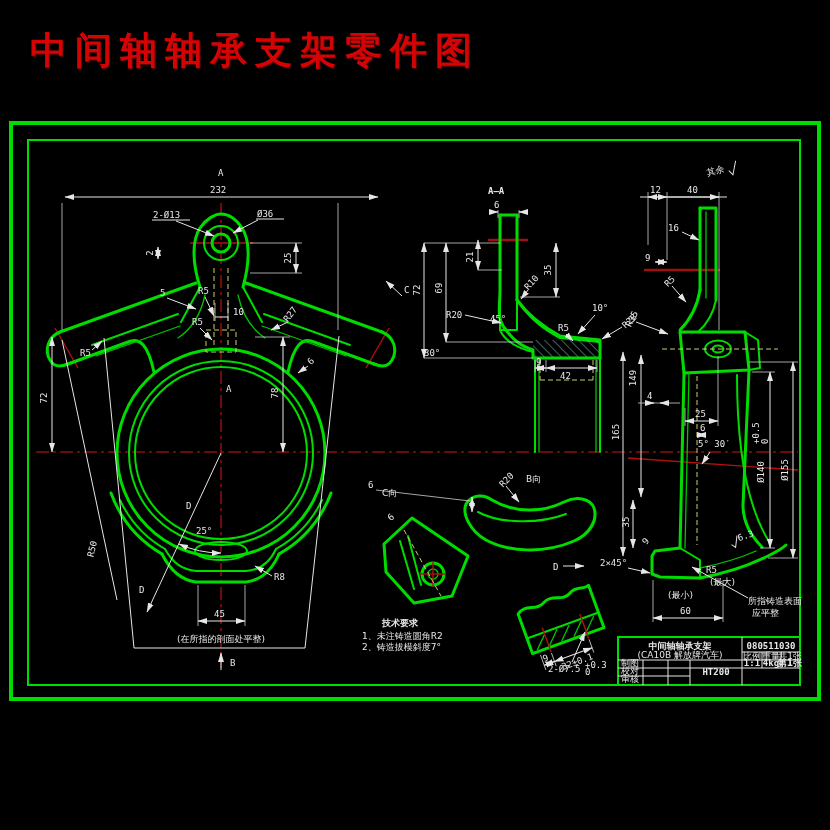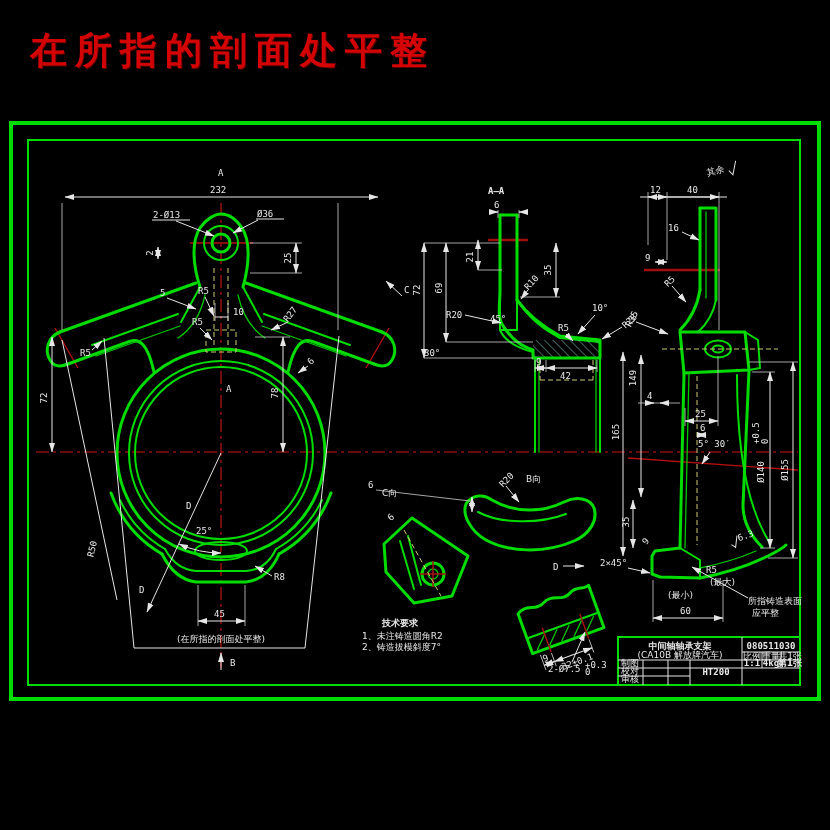--- a/index.html
+++ b/index.html
@@ -18,21 +18,21 @@
   .red{stroke:#cc1414;stroke-width:1.1;fill:none;stroke-dasharray:13 4 3 4}
   .reds{stroke:#b01010;stroke-width:1.4;fill:none}
   .dkred{stroke:#a01010;stroke-width:2.6;fill:none}
   .yel{stroke:#cbcb72;stroke-width:1;fill:none;stroke-dasharray:5 3}
   .wht{stroke:#e6e6e6;stroke-width:1;fill:none}
 </style>
 </head>
 <body>
 
 <div id="stage">
-  <div id="page-title">在所指的剖面处平整</div>
+  <div id="page-title">中间轴轴承支架零件图</div>
 
   <svg width="830" height="830" viewBox="0 0 830 830">
     <defs>
       <marker id="ma" markerWidth="11" markerHeight="8" refX="9" refY="3.5" orient="auto-start-reverse">
         <path d="M0,0.5 L9.5,3.5 L0,6.5 Z" fill="#e6e6e6"></path>
       </marker>
       <pattern id="hatch" width="6" height="6" patternUnits="userSpaceOnUse" patternTransform="rotate(45)">
         <line x1="0" y1="0" x2="0" y2="6" stroke="#8fd8cf" stroke-width="0.9"></line>
       </pattern>
       <pattern id="hatch2" width="6" height="6" patternUnits="userSpaceOnUse" patternTransform="rotate(-45)">

